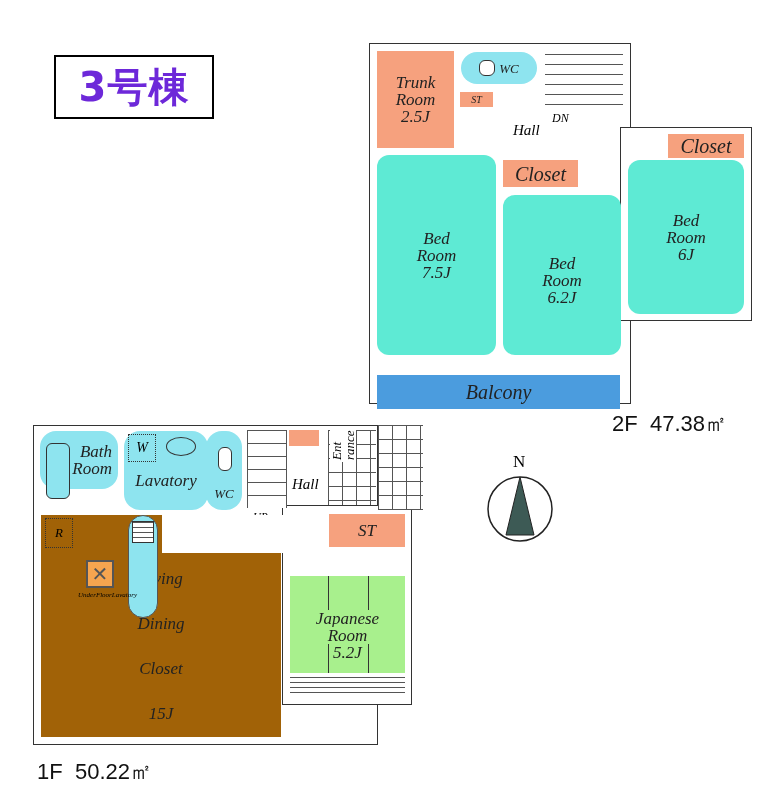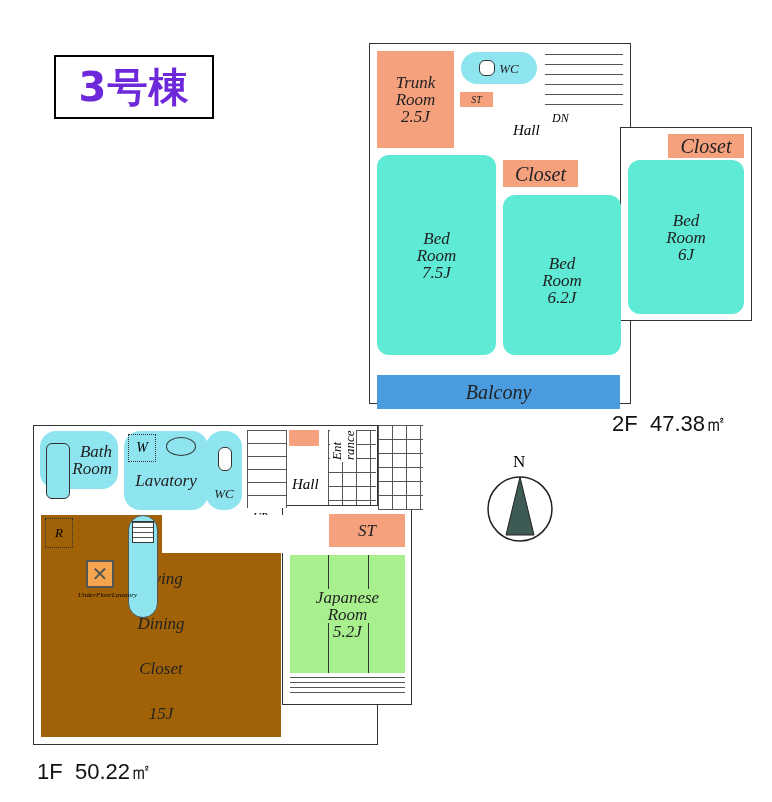--- a/index.html
+++ b/index.html
@@ -135,21 +135,21 @@
   </div>
   <div class="abs cyan" style="left:128px;top:515px;width:30px;height:103px;border:1px solid #555;box-sizing:border-box;"></div>
   <div class="abs" style="left:132px;top:521px;width:20px;height:20px;border:1px solid #333;background:repeating-linear-gradient(0deg,#fff 0 4px,#555 4px 5px);"></div>
   <div class="abs" style="left:86px;top:560px;width:28px;height:28px;background:#f6a54f;border:2px solid #555;box-sizing:border-box;display:flex;align-items:center;justify-content:center;font-size:20px;color:#555;">✕</div>
   <div class="abs" style="left:78px;top:592px;width:44px;font-style:italic;font-size:7px;line-height:1;text-align:center;display:flex;flex-direction:row;">
     <span>Under</span>
     <span>Floor</span>
     <span>Lavatory</span>
   </div>
 
-  <div class="room green tatami t16" style="left:290px;top:555px;width:115px;height:118px;">
+  <div class="room green tatami t16" style="left:290px;top:576px;width:115px;height:118px;">
     <span style="background:#a8f08d;padding:0 2px;">Japanese</span>
     <span style="background:#a8f08d;padding:0 2px;">Room</span>
     <span style="background:#a8f08d;padding:0 2px;">5.2J</span>
   </div>
   <div class="abs" style="left:290px;top:673px;width:115px;height:24px;background:repeating-linear-gradient(0deg,#fff 0 4px,#555 4px 5px);"></div>
 
   <div class="abs area" style="left:37px;top:757px;">
     <span>1F</span>&nbsp;&nbsp;<span>50.22</span><span>㎡</span>
   </div>
 </div>

